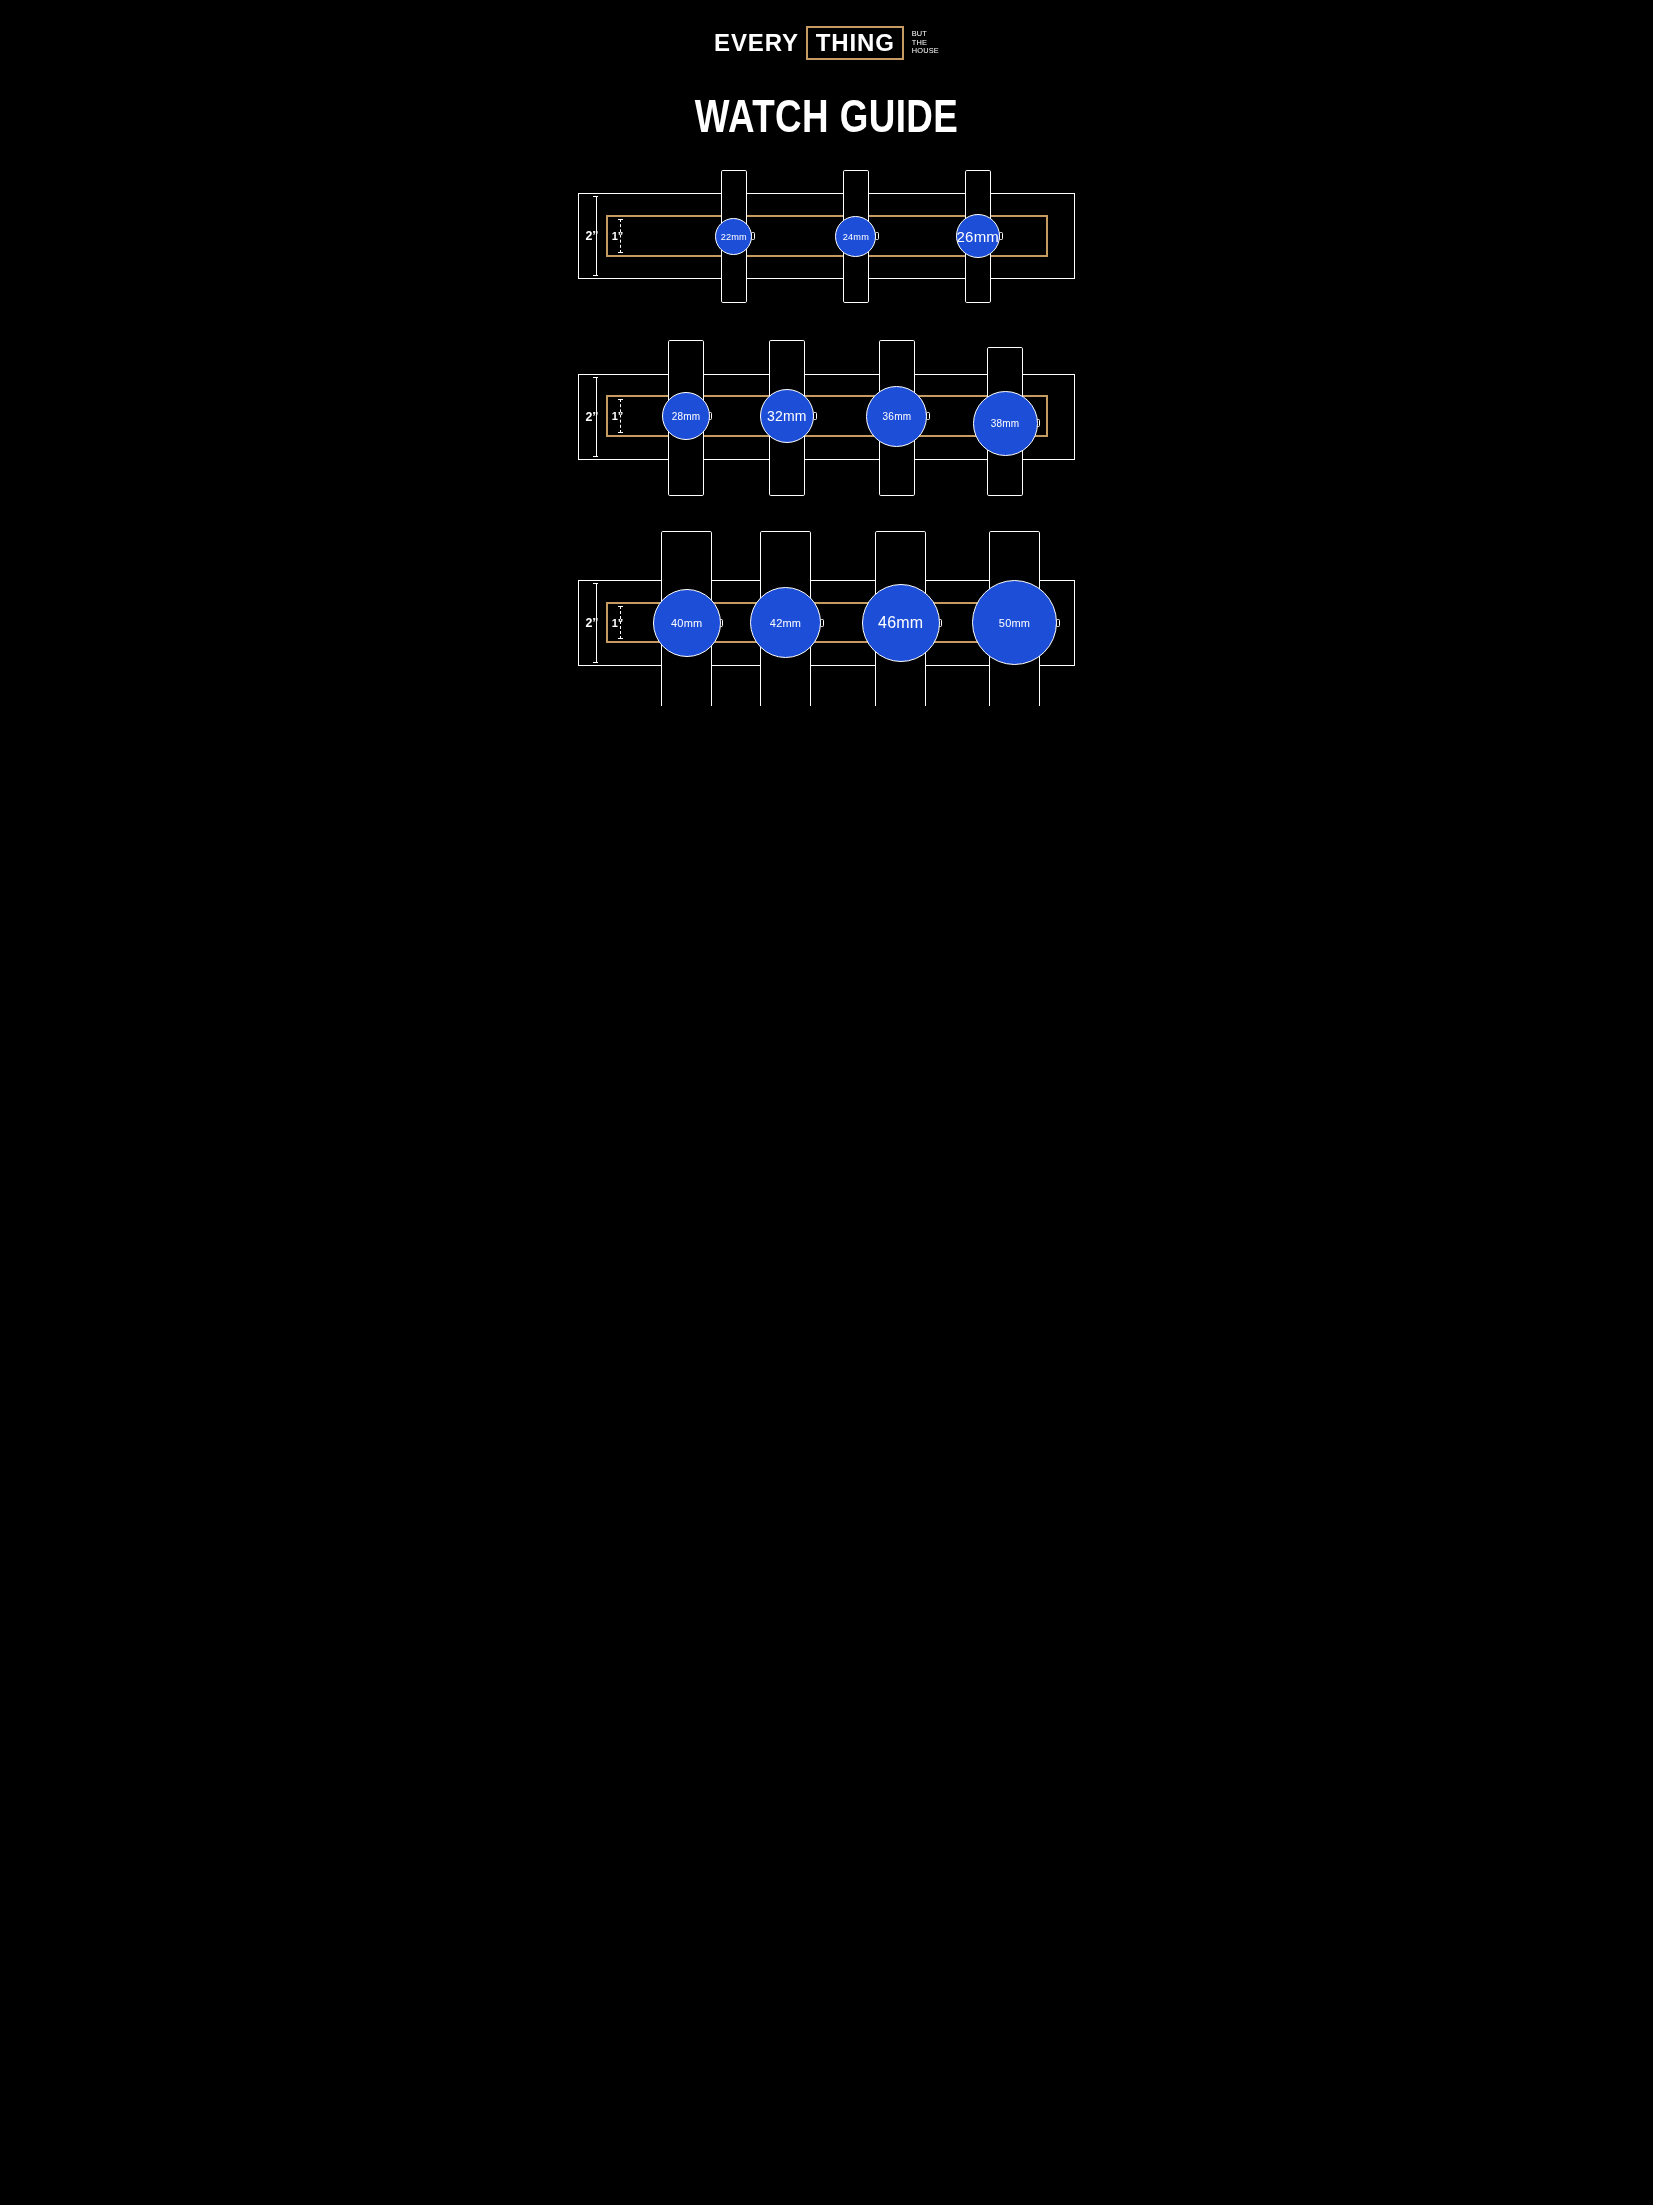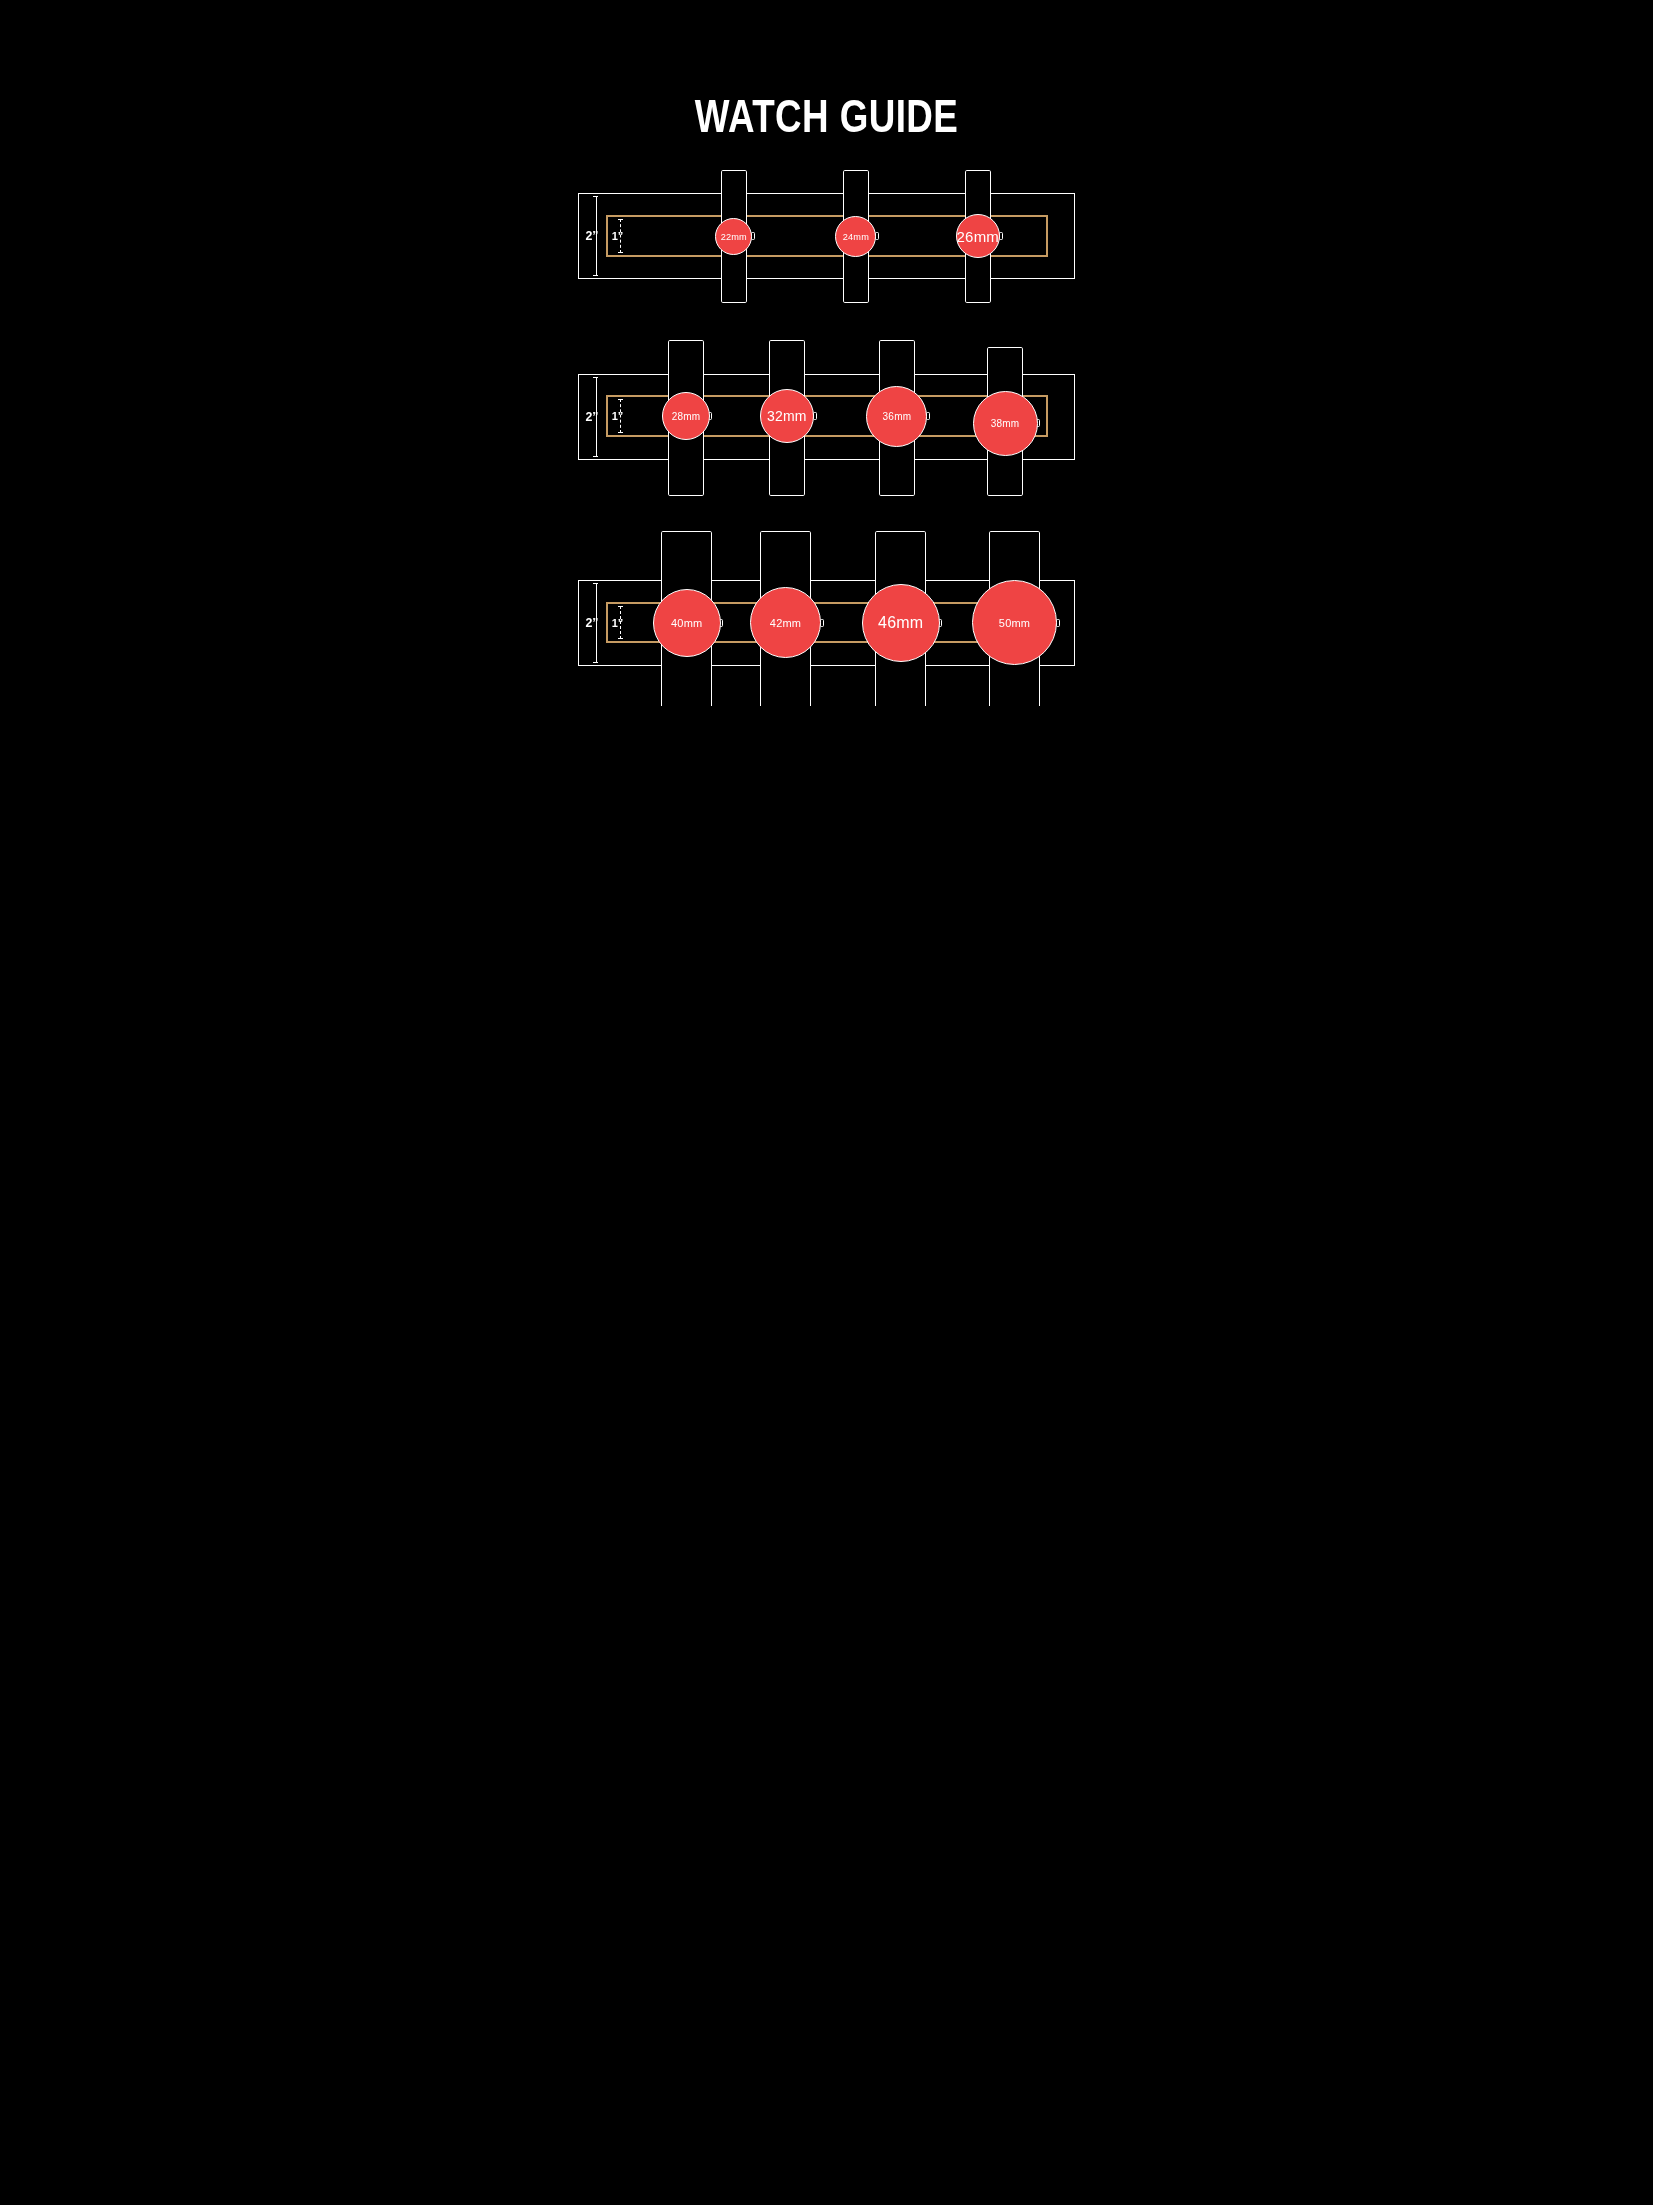--- a/index.html
+++ b/index.html
@@ -61,29 +61,38 @@
     content:"";position:absolute;left:-2.8px;width:4.6px;height:0.9px;background:var(--fg);}
   .dim-line-dashed::before{top:0;}
   .dim-line-dashed::after{bottom:0;}
 
   
   .watches{position:absolute;inset:0;z-index:4;}
   .watch{position:absolute;top:0;bottom:0;}
   .strap{position:absolute;inset:0;background:#000;border:1.4px solid var(--fg);border-radius:1.8px;}
   .crown{position:absolute;width:4.1px;height:8.3px;background:#000;
     border:1.4px solid var(--fg);border-radius:1.4px;z-index:1;}
-  .dial{position:absolute;background:#ef4444;border:1.8px solid var(--fg);border-radius:50%;
+  .dial{position:absolute;background:#1d4ed8;border:1.8px solid var(--fg);border-radius:50%;
     display:flex;align-items:center;justify-content:center;z-index:2;}
   .dial-label{color:var(--fg);letter-spacing:0.2px;}
 </style>
 </head>
 <body>
 
 <div class="page">
 
+  <header class="logo">
+    <span class="logo-every">EVERY</span>
+    <span class="logo-thing-box">THING</span>
+    <span class="logo-tagline">
+      <span>BUT</span>
+      <span>THE</span>
+      <span>HOUSE</span>
+    </span>
+  </header>
 
   <h1 class="title">WATCH GUIDE</h1>
 
   <section class="row row1">
     <div class="band-outer">
       <span class="dim-line dim-line-solid"></span>
       <span class="dim-label">2”</span>
     </div>
     <div class="band-inner">
       <span class="dim-line dim-line-dashed"></span>

